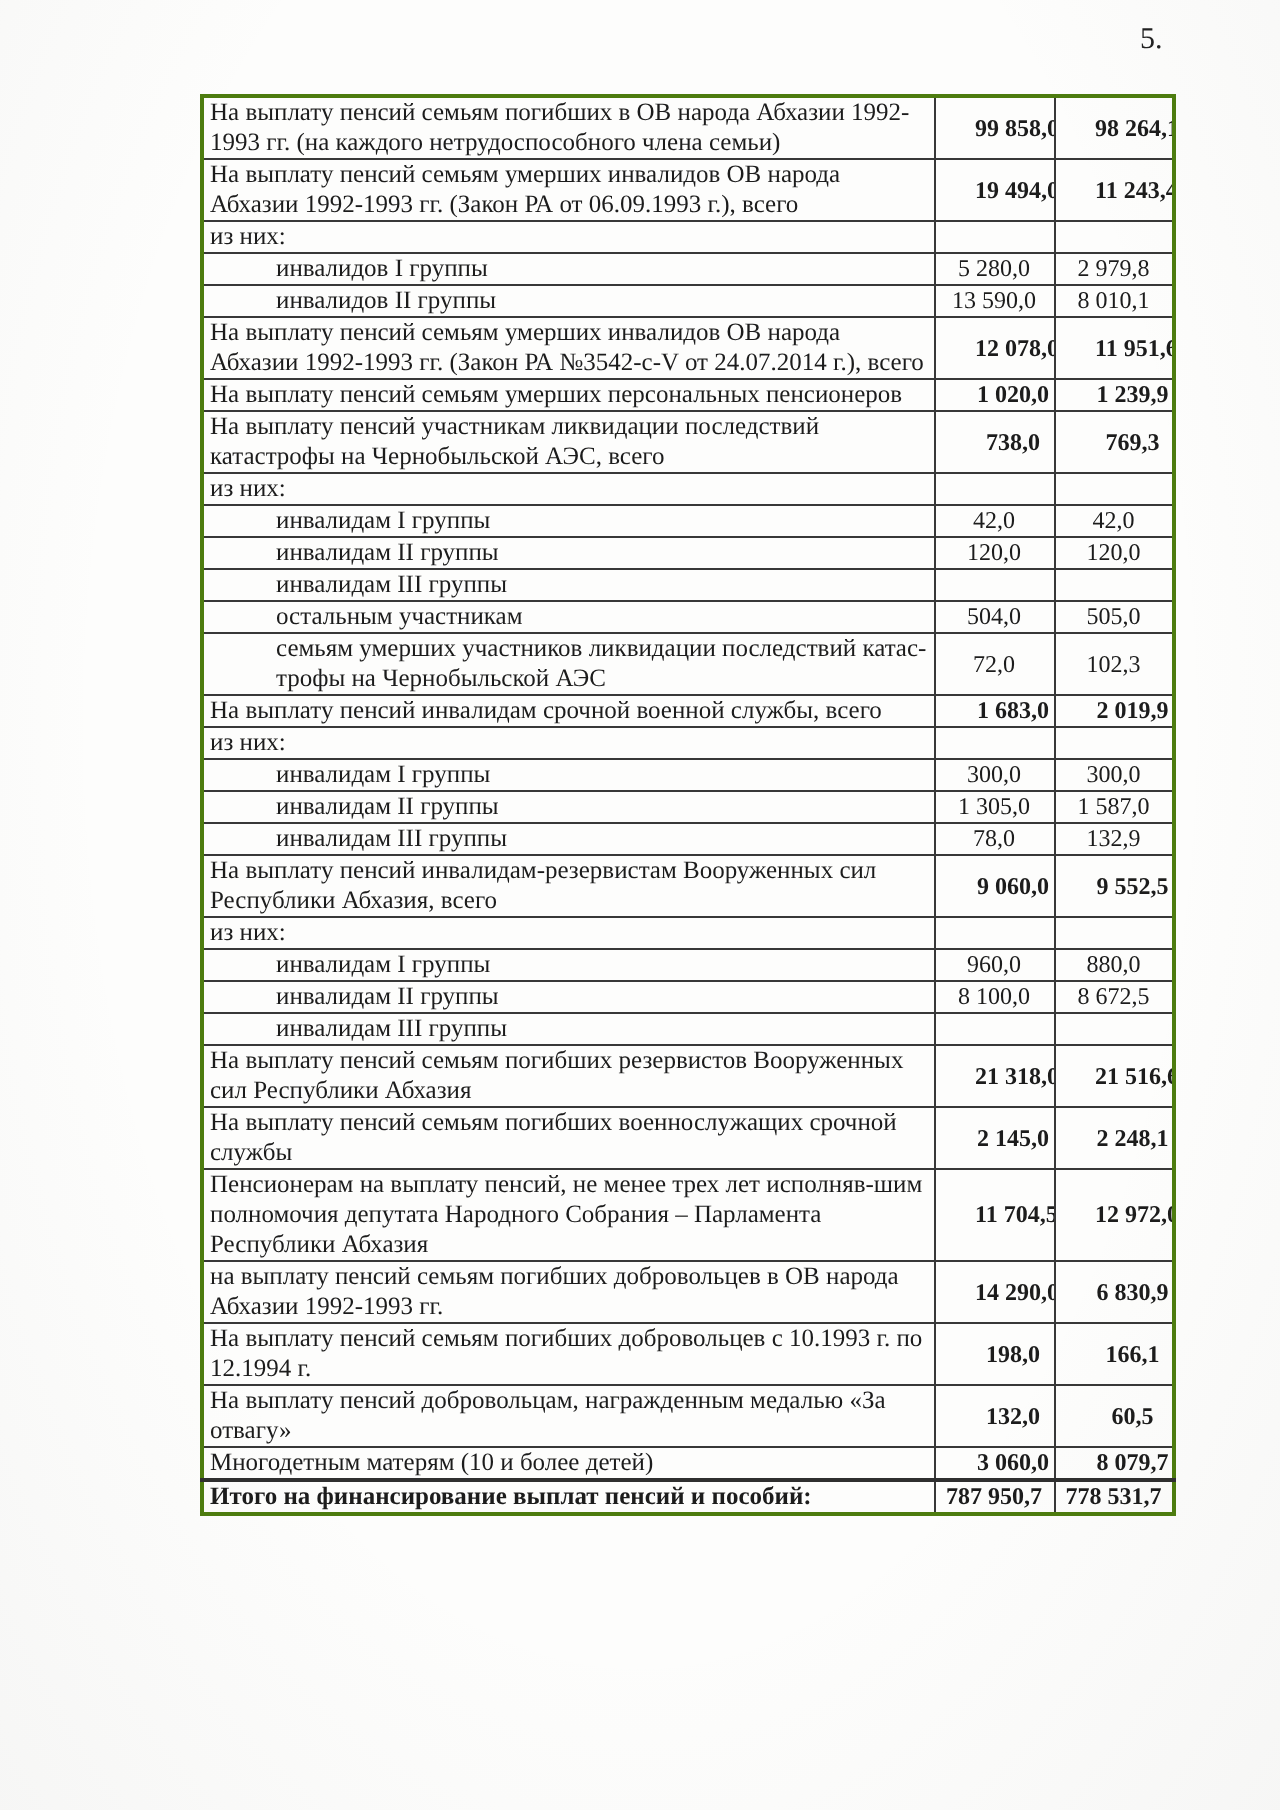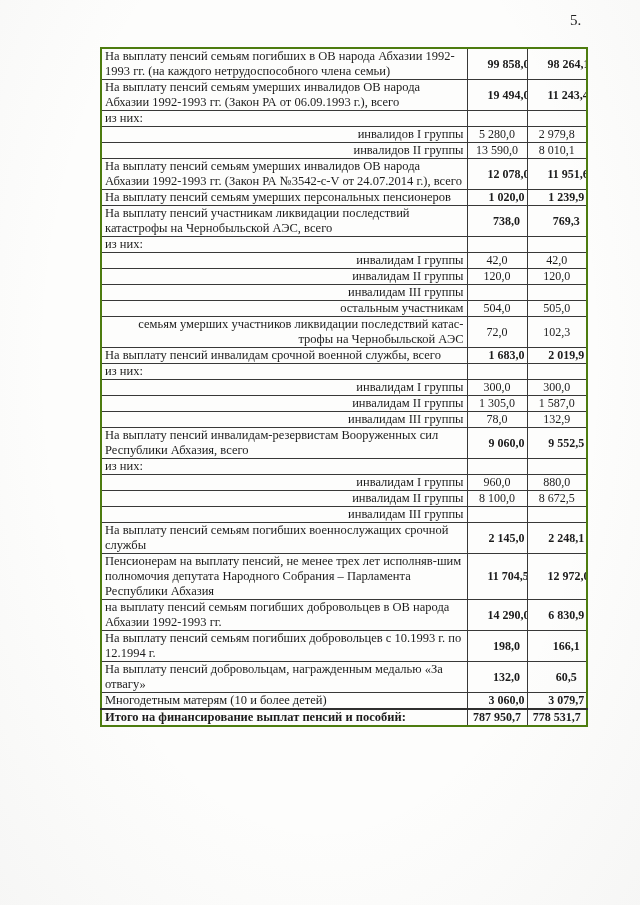--- a/index.html
+++ b/index.html
@@ -41,21 +41,21 @@
     overflow:hidden;
   }
   td.label{text-align:left;}
   td.val{
     text-align:center;
     font-size:12px;
     white-space:nowrap;
     padding:0 1px;
   }
   tr{height:16px;}
-  tr.sub td.label{padding-left:17px;text-align:right;}
+  tr.sub td.label{padding-left:36px;}
   tr.main td.val{font-weight:bold;padding-left:20px;}
   tr.total td{
     font-weight:bold;
     border-top:2px solid #2f2f2f;
   }
 </style>
 </head>
 <body>
 
 <div class="scan-tint"></div>
@@ -183,20 +183,25 @@
         <td class="label">инвалидам II группы</td>
         <td class="val">8 100,0</td>
         <td class="val">8 672,5</td>
       </tr>
       <tr class="sub">
         <td class="label">инвалидам III группы</td>
         <td class="val"></td>
         <td class="val"></td>
       </tr>
       <tr class="main">
+        <td class="label">На выплату пенсий семьям погибших резервистов Вооруженных сил Республики Абхазия</td>
+        <td class="val">21 318,0</td>
+        <td class="val">21 516,6</td>
+      </tr>
+      <tr class="main">
         <td class="label">На выплату пенсий семьям погибших военнослужащих срочной службы</td>
         <td class="val">2 145,0</td>
         <td class="val">2 248,1</td>
       </tr>
       <tr class="main">
         <td class="label">Пенсионерам на выплату пенсий, не менее трех лет исполняв-шим полномочия депутата Народного Собрания – Парламента Республики Абхазия</td>
         <td class="val">11 704,5</td>
         <td class="val">12 972,0</td>
       </tr>
       <tr class="main">
@@ -210,21 +215,21 @@
         <td class="val">166,1</td>
       </tr>
       <tr class="main">
         <td class="label">На выплату пенсий добровольцам, награжденным медалью «За отвагу»</td>
         <td class="val">132,0</td>
         <td class="val">60,5</td>
       </tr>
       <tr class="main">
         <td class="label">Многодетным матерям (10 и более детей)</td>
         <td class="val">3 060,0</td>
-        <td class="val">3 079,7</td>
+        <td class="val">8 079,7</td>
       </tr>
       <tr class="total">
         <td class="label">Итого на финансирование выплат пенсий и пособий:</td>
         <td class="val">787 950,7</td>
         <td class="val">778 531,7</td>
       </tr>
     </tbody>
 </table>
 
 </body></html>

